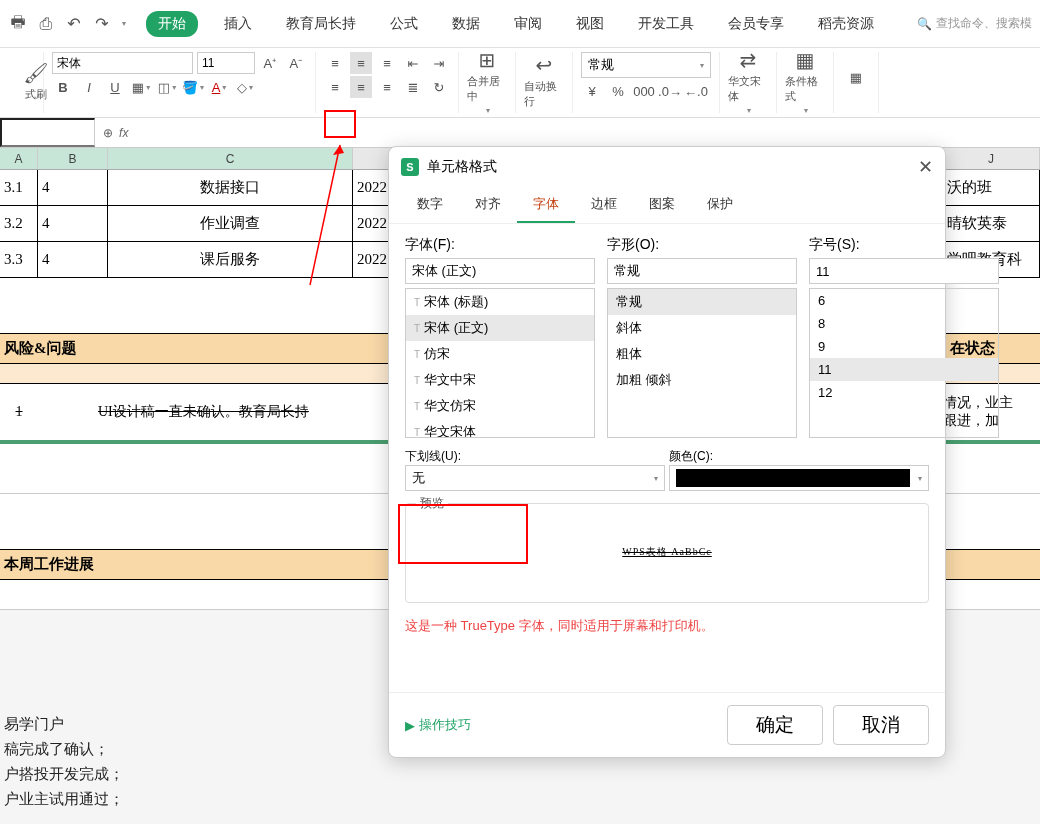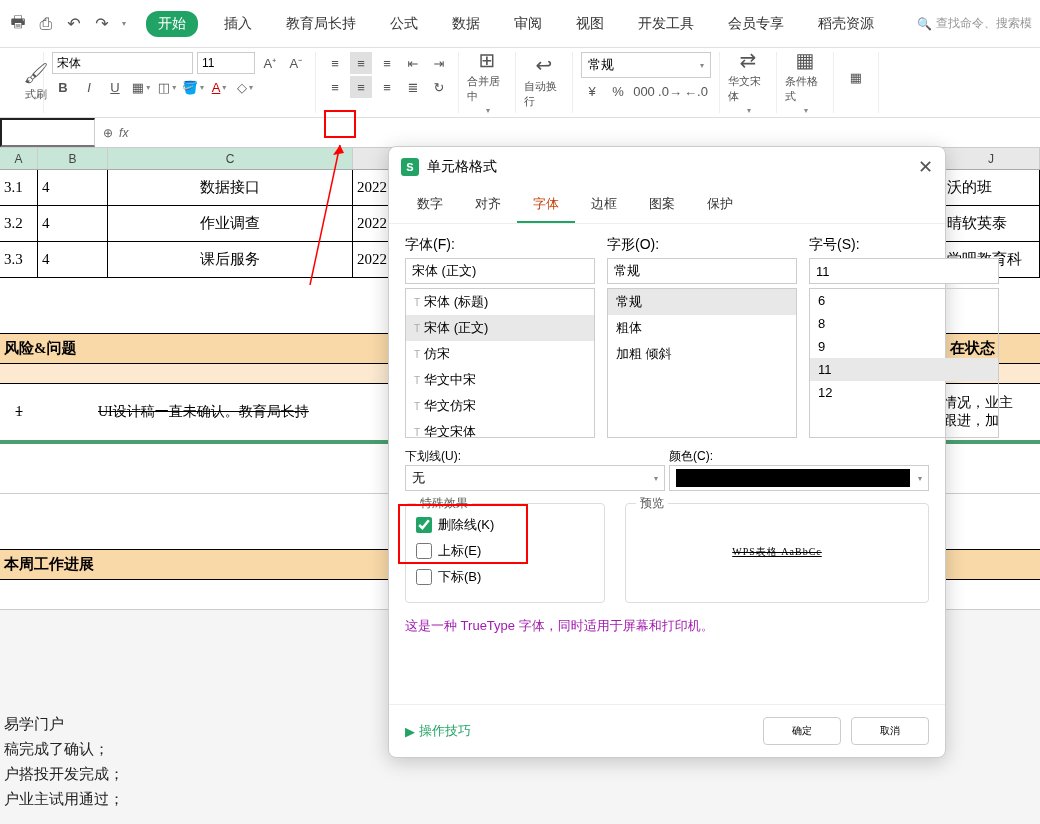--- a/index.html
+++ b/index.html
@@ -81,24 +81,24 @@
 .dlg-row2 > div { flex: 1; }
 .sel-box { width: 100%; height: 26px; border: 1px solid #ccc; padding: 0 6px; font-size: 13px; display:flex; align-items:center; justify-content:space-between; background:#fff;}
 .color-box { background: #000; flex:1; height:18px; margin-right:6px;}
 .effects { margin-top: 12px; display: flex; gap: 20px; }
 .fx-group { border: 1px solid #ddd; border-radius: 4px; padding: 8px 10px 10px; position: relative; width: 200px;}
 .fx-group.preview-g { flex:1; width:auto; display:flex; align-items:center; justify-content:center; min-height:100px;}
 .fx-legend { position: absolute; top: -9px; left: 10px; background: #fff; padding: 0 4px; font-size: 12px; color: #555;}
 .chk { display: flex; align-items: center; gap: 6px; padding: 4px 0; font-size: 13px; }
 .chk input { width: 16px; height: 16px; accent-color: #21a366;}
 .preview-text { font-size: 10px; text-decoration: line-through underline; font-family: "SimSun"; letter-spacing:1px;}
-.desc { margin-top: 14px; font-size: 13px; color: #a21caf; }
+.desc { margin-top: 14px; font-size: 13px; color: #ef4444; }
 .dlg-footer { display: flex; align-items: center; padding: 12px 16px; border-top: 1px solid #eee; gap: 10px;}
 .tips-link { color: #21a366; font-size: 13px; display:flex; align-items:center; gap:4px;}
-.dlg-btn { margin-left: auto; padding: 6px 28px; border: 1px solid #ccc; border-radius: 4px; background: #fff; font-size: 10px; cursor: pointer; }
+.dlg-btn { margin-left: auto; padding: 6px 28px; border: 1px solid #ccc; border-radius: 4px; background: #fff; font-size: 19px; cursor: pointer; }
 .dlg-btn + .dlg-btn { margin-left: 0; }
 
 
 .bottom-text { position:absolute; left:4px; font-size:15px; font-family:"SimSun",serif; color:#222; }
 </style>
 </head>
 <body>
 
 <div class="qat">
   <span class="qat-icon">🖶</span>
@@ -337,20 +337,21 @@
               <span class="tt-ico">T</span>
               <span>华文宋体</span>
             </div>
         </div>
       </div>
       <div class="dlg-col">
         <label>字形(O):</label>
         <input class="combo-input" value="常规" style="">
         <div class="list-box">
           <div class="list-item sel">常规</div>
+          <div class="list-item">斜体</div>
           <div class="list-item">粗体</div>
           <div class="list-item">加粗 倾斜</div>
         </div>
       </div>
       <div class="dlg-col" style="flex:0.9">
         <label>字号(S):</label>
         <input class="combo-input" value="11" style="">
         <div class="list-box">
           <div class="list-item">6</div>
           <div class="list-item">8</div>
@@ -370,35 +371,20 @@
       </div>
       <div>
         <label>颜色(C):</label>
         <div class="sel-box">
             <span class="color-box"></span>
             <span class="dd-arrow">▾</span>
           </div>
       </div>
     </div>
     <div class="effects">
-      <div class="fx-group">
-        <span class="fx-legend">特殊效果</span>
-        <label class="chk">
-            <input type="checkbox" checked="" style="">
-            <span>删除线(K)</span>
-          </label>
-        <label class="chk">
-            <input type="checkbox" style="">
-            <span>上标(E)</span>
-          </label>
-        <label class="chk">
-            <input type="checkbox" style="">
-            <span>下标(B)</span>
-          </label>
-      </div>
       <div class="fx-group preview-g">
         <span class="fx-legend">预览</span>
         <span class="preview-text">WPS表格   AaBbCc</span>
       </div>
     </div>
     <div class="desc">这是一种 TrueType 字体，同时适用于屏幕和打印机。</div>
   </div>
   <div class="dlg-footer">
     <span class="tips-link">
         <span>▶</span>

